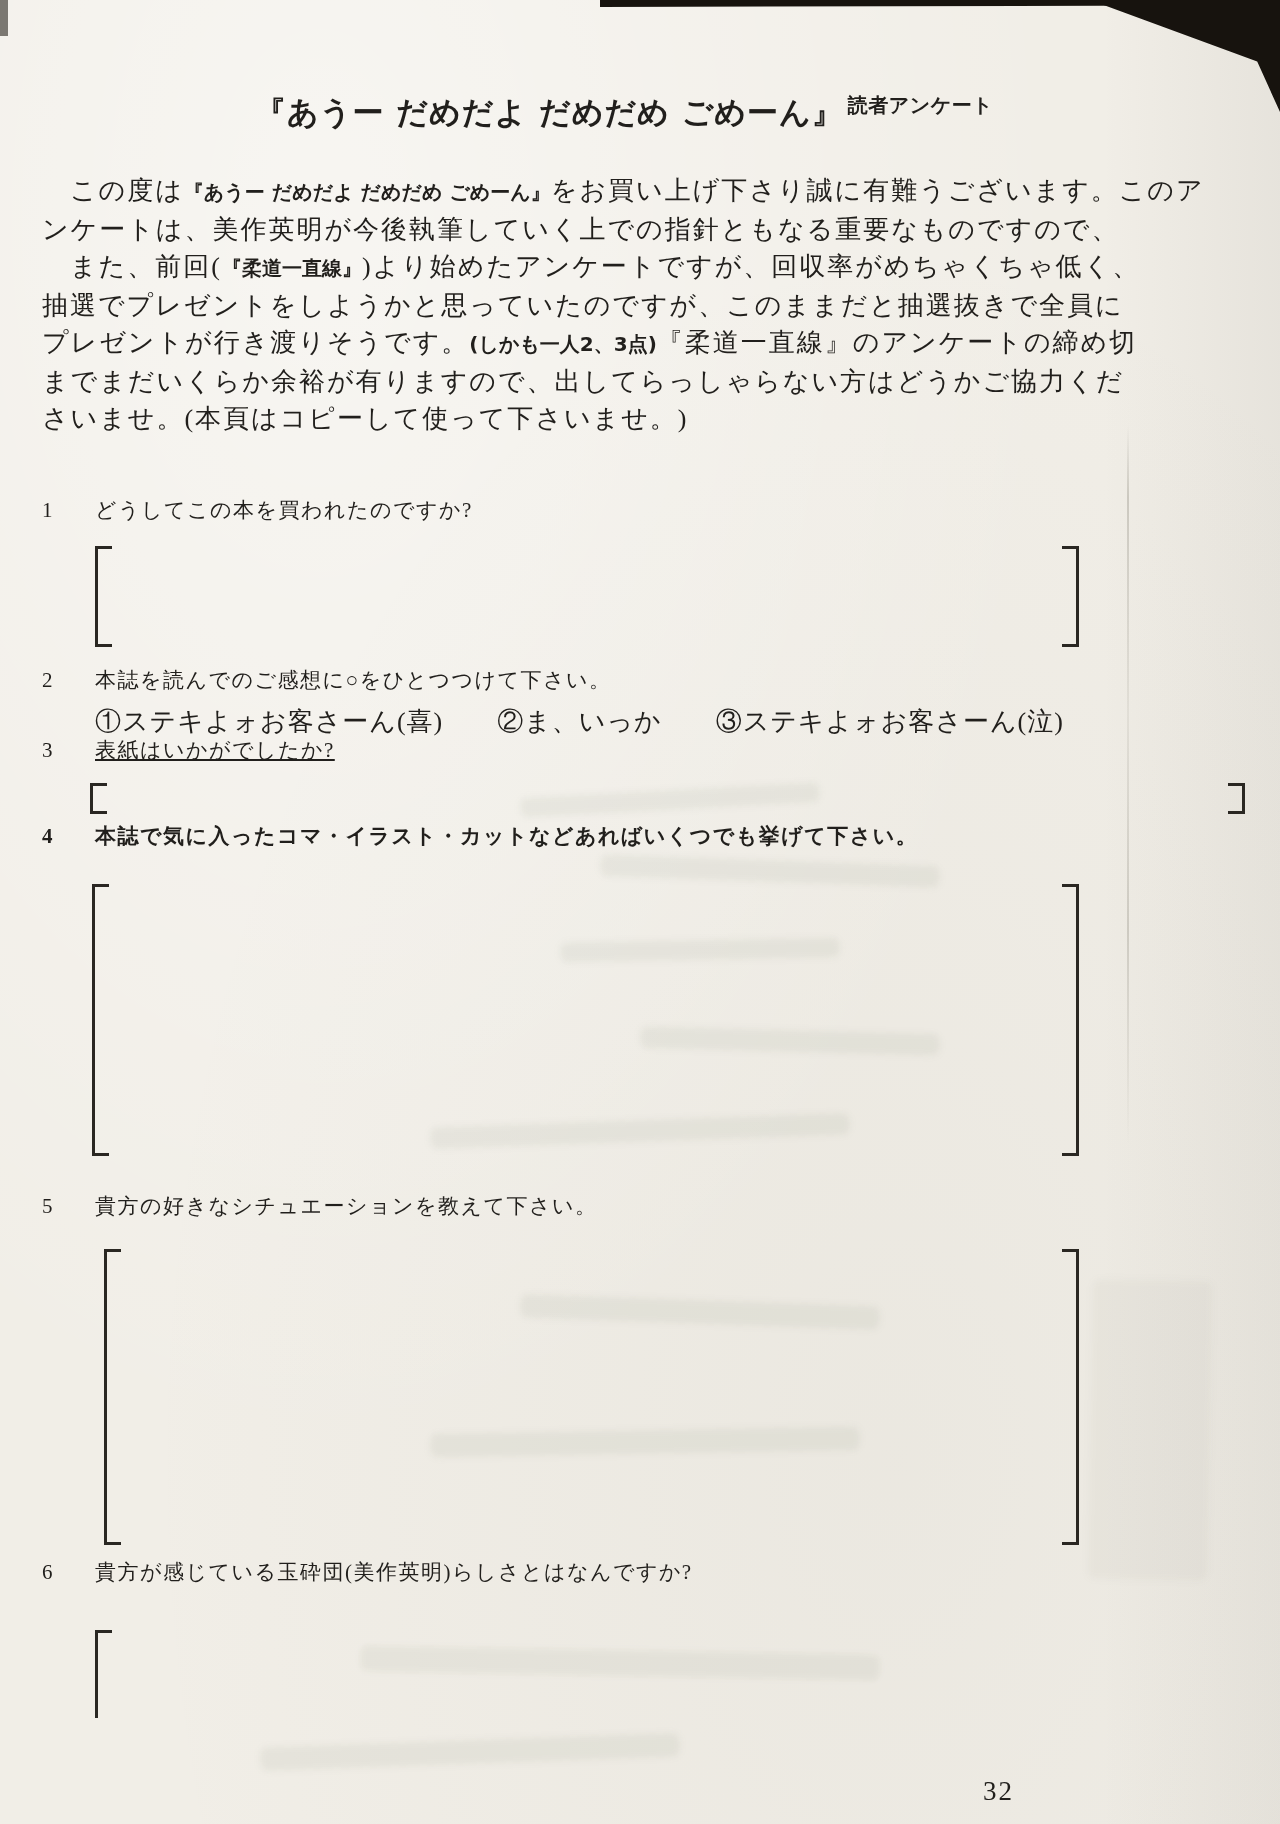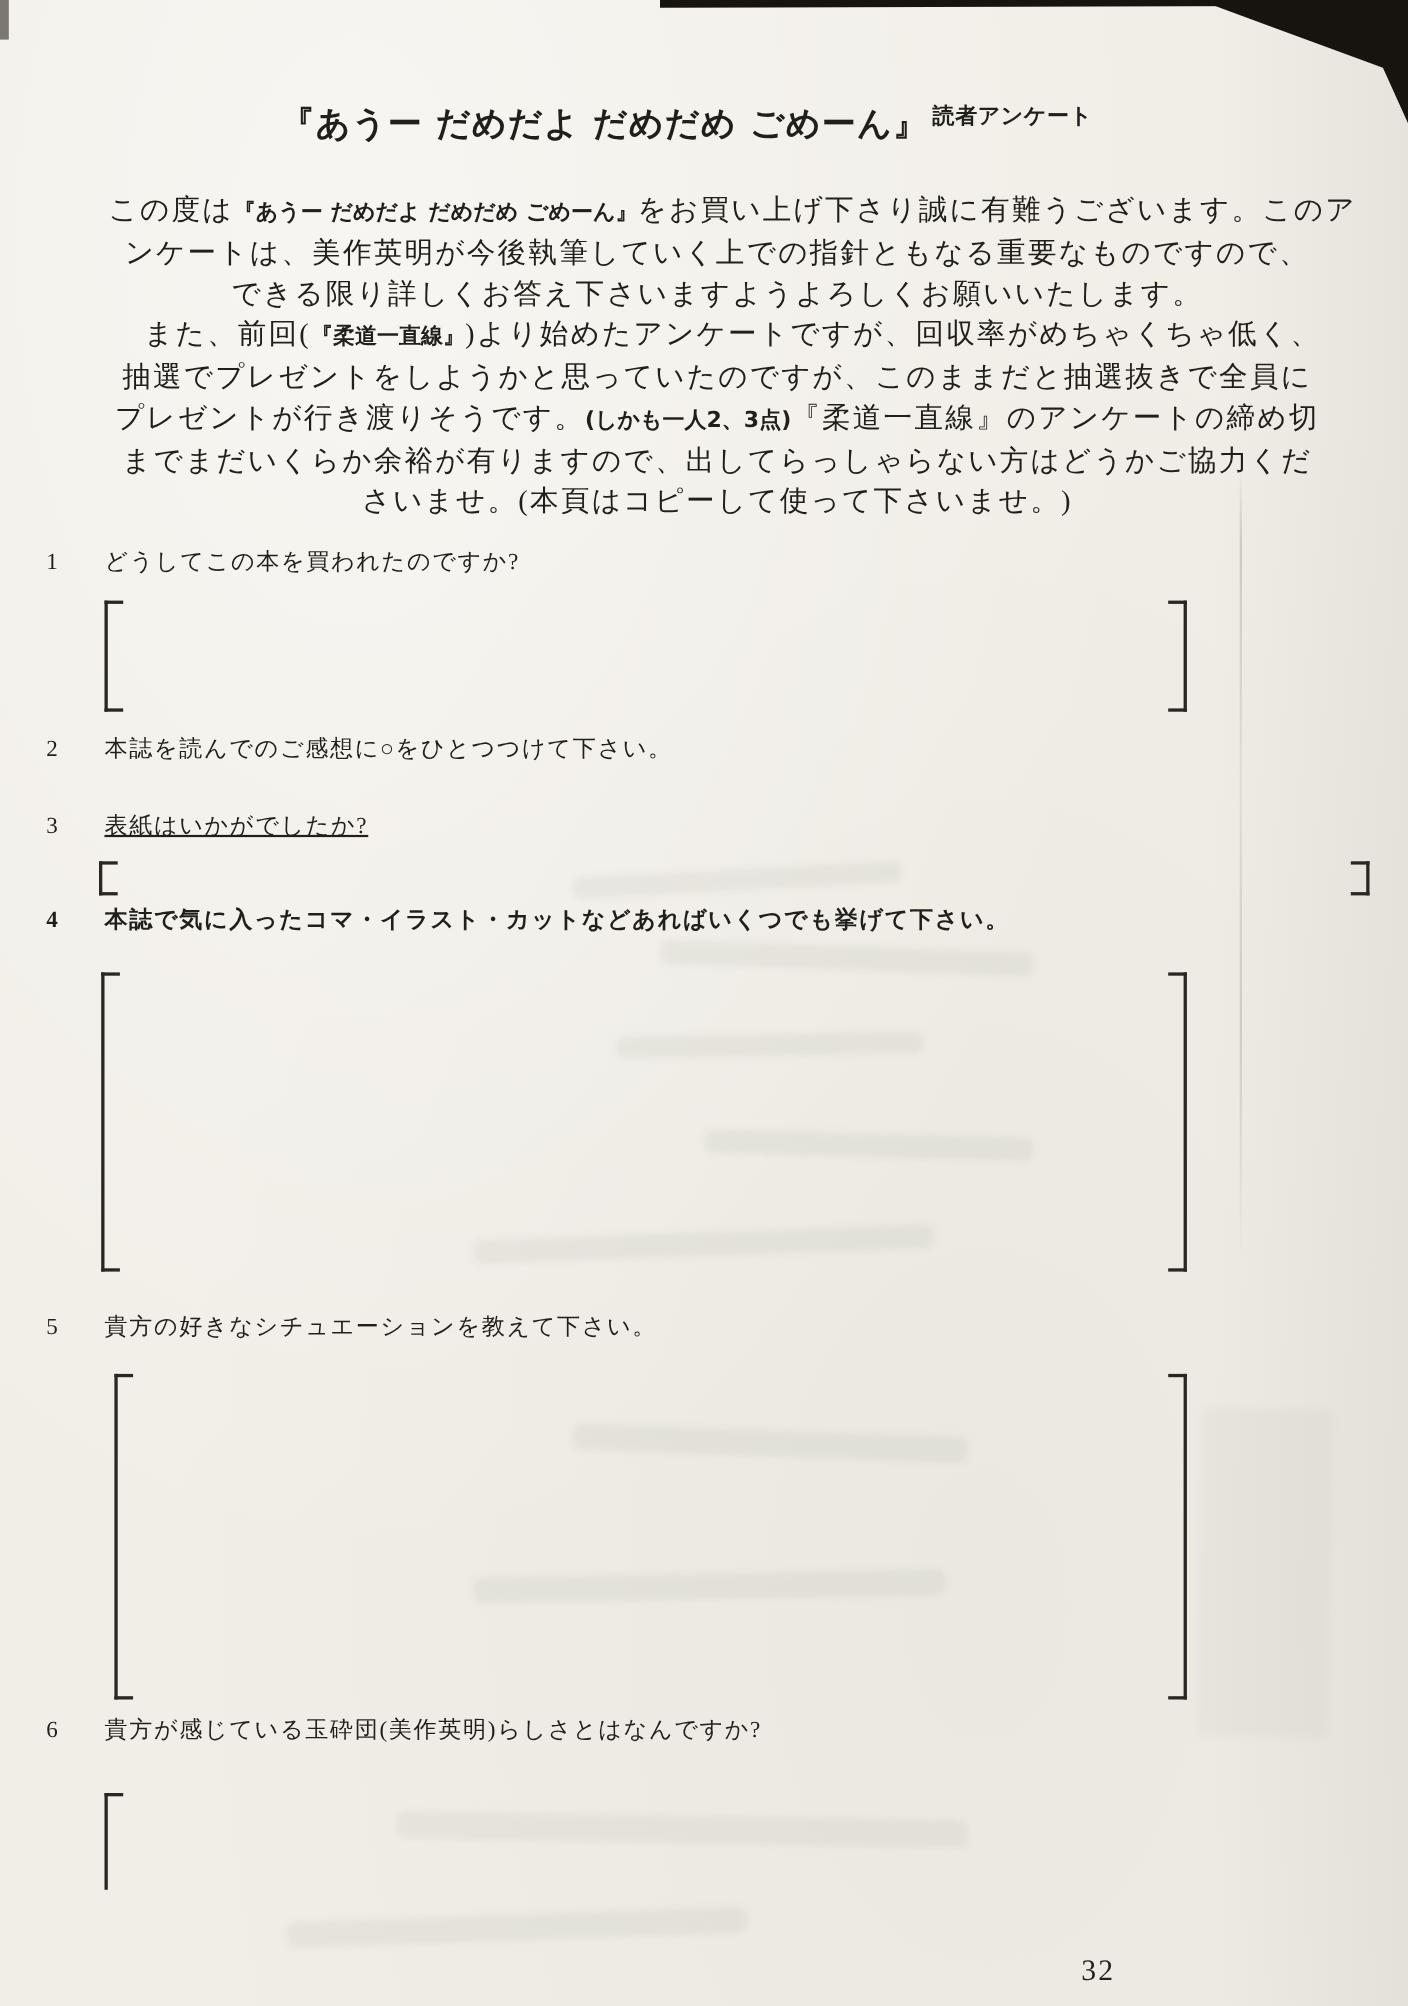--- a/index.html
+++ b/index.html
@@ -60,21 +60,20 @@
   .title-suffix{
     font-size:20px;font-weight:bold;letter-spacing:0.5px;
     vertical-align:top;margin-left:4px;
   }
 
   
   .intro{
     position:absolute;left:42px;top:172px;width:1220px;
     font-size:26px;line-height:37px;letter-spacing:2px;
     white-space:nowrap;
-    text-align:center;
   }
   .intro .sm{
     font-family:"DejaVu Sans","Liberation Sans",sans-serif;
     font-size:20px;letter-spacing:0;font-weight:bold;
   }
 
   
   .q{position:absolute;left:42px;white-space:nowrap;font-size:21px;letter-spacing:1.5px;}
   .qnum{display:inline-block;width:53px;}
   .q1{top:496px;} .q2{top:666px;} .q3{top:736px;text-decoration:underline;}
@@ -122,39 +121,39 @@
   <div class="ghost g9"></div>
   <div class="ghost g10"></div>
 
   <div class="title">
     <span class="title-main">『あうー だめだよ だめだめ ごめーん』</span><span class="title-suffix">読者アンケート</span>
   </div>
 
   <div class="intro" id="intro">
       <div class="line"><span>　この度は</span><span class="sm">『あうー だめだよ だめだめ ごめーん』</span><span>をお買い上げ下さり誠に有難うございます。このア</span></div>
       <div class="line"><span>ンケートは、美作英明が今後執筆していく上での指針ともなる重要なものですので、</span></div>
-      <div class="line"><span>できる限り詳しくお答え下さいますようよろしくお願いいたします。</span></div>
       <div class="line"><span>　また、前回(</span><span class="sm">『柔道一直線』</span><span>)より始めたアンケートですが、回収率がめちゃくちゃ低く、</span></div>
       <div class="line"><span>抽選でプレゼントをしようかと思っていたのですが、このままだと抽選抜きで全員に</span></div>
       <div class="line"><span>プレゼントが行き渡りそうです。</span><span class="sm">(しかも一人2、3点)</span><span>『柔道一直線』のアンケートの締め切</span></div>
       <div class="line"><span>までまだいくらか余裕が有りますので、出してらっしゃらない方はどうかご協力くだ</span></div>
       <div class="line"><span>さいませ。(本頁はコピーして使って下さいませ。)</span></div>
     </div>
 
   <div class="q q1">
     <span class="qnum">1</span><span class="qtext">どうしてこの本を買われたのですか?</span>
   </div>
   <div class="abox q1box">
     <span class="lb"></span>
     <span class="rb"></span>
   </div>
 
   <div class="q q2">
     <span class="qnum">2</span><span class="qtext">本誌を読んでのご感想に○をひとつつけて下さい。</span>
   </div>
+  <div class="opts">①ステキよォお客さーん(喜)　　②ま、いっか　　③ステキよォお客さーん(泣)</div>
 
   <div class="q q3">
     <span class="qnum">3</span><span class="qtext">表紙はいかがでしたか?</span>
   </div>
   <div class="abox q3box">
     <span class="lb"></span>
     <span class="rb"></span>
   </div>
 
   <div class="q q4">

